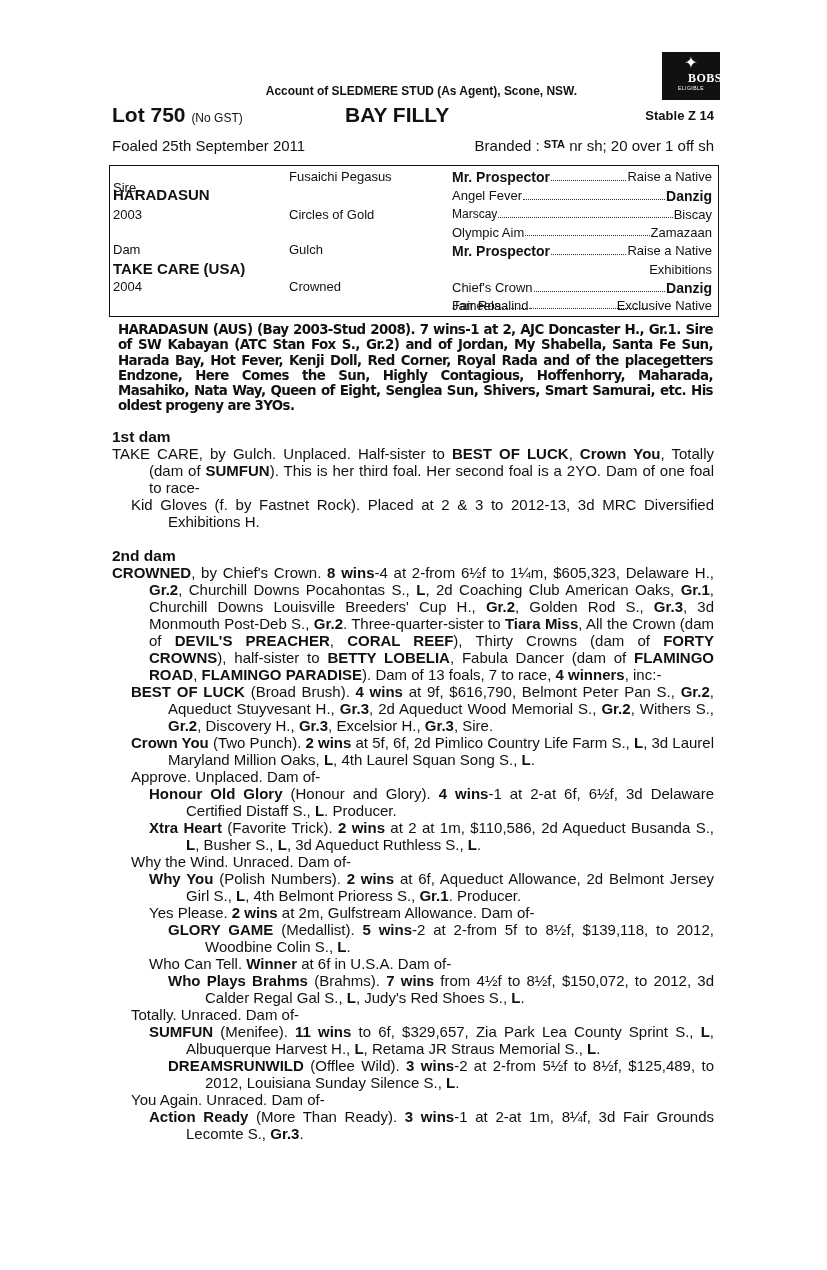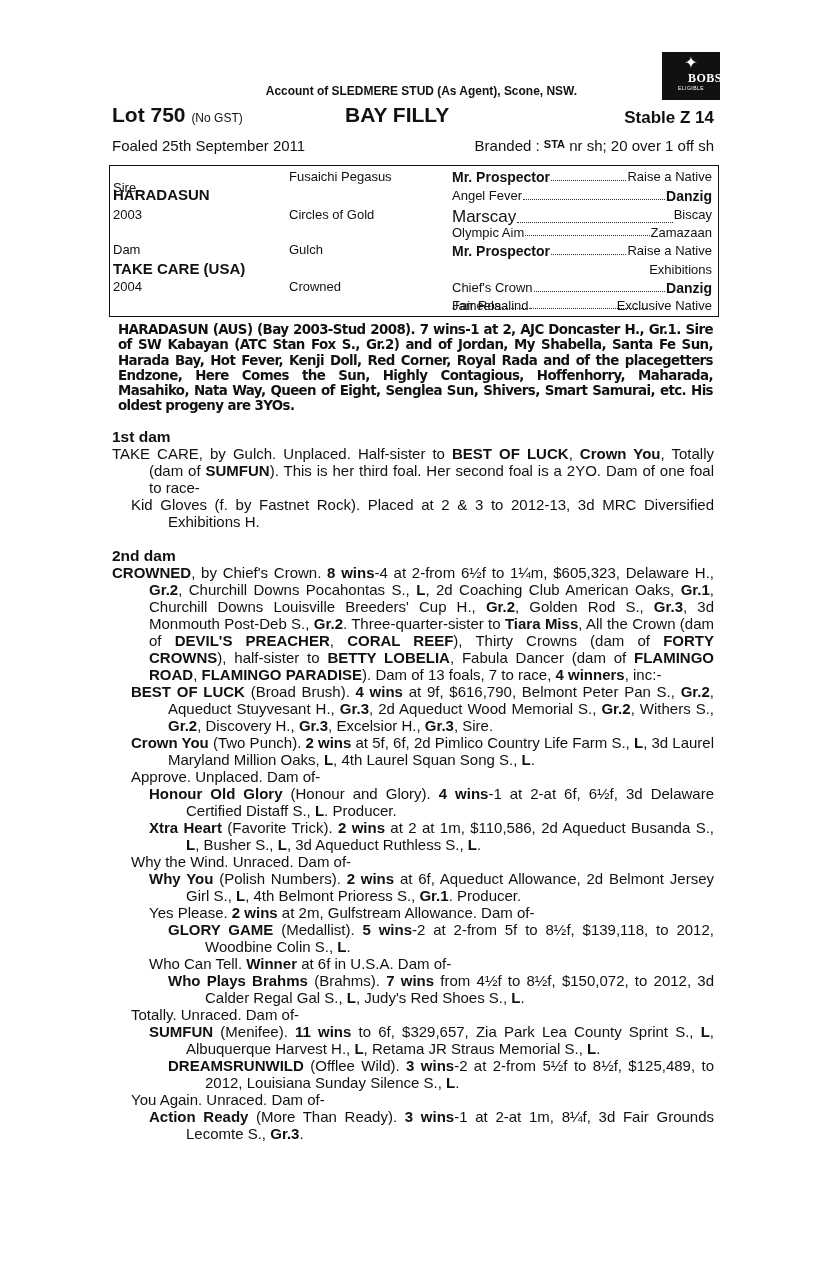--- a/index.html
+++ b/index.html
@@ -6,21 +6,21 @@
   body { width: 827px; height: 1270px; position: relative; font-family: "Liberation Sans", sans-serif; color: #111; overflow: hidden; }
   .logo { position: absolute; left: 662px; top: 52px; width: 58px; height: 48px; background: #111; color: #fff; text-align: center; }
   .logo .bird { font-size: 16px; line-height: 18px; margin-top: 2px; }
   .logo .bobs { font-family: "Liberation Serif", serif; font-size: 12px; font-weight: bold; line-height: 13px; letter-spacing: 0.5px; padding-left: 26px; }
   .logo .elig { font-size: 5px; line-height: 7px; letter-spacing: 0.5px; }
   .account { position: absolute; top: 83px; left: 112px; width: 465px; text-align: right; font-size: 13px; font-weight: bold; transform: scaleX(0.92); transform-origin: right; }
   .lotline { position: absolute; top: 103px; left: 112px; width: 602px; height: 26px; }
   .lot { position: absolute; left: 0; top: 0; font-size: 21px; font-weight: bold; }
   .lot small { font-size: 12px; font-weight: normal; }
   .sex { position: absolute; left: 233px; top: 0; font-size: 21px; font-weight: bold; }
-  .stable { position: absolute; right: 0; top: 5px; font-size: 17px; font-weight: bold; }
+  .stable { position: absolute; right: 0; top: 5px; font-size: 13px; font-weight: bold; }
   .foaled { position: absolute; top: 137px; left: 112px; font-size: 15px; }
   .branded { position: absolute; top: 137px; right: 113px; font-size: 15px; }
   .brand-mark { font-size: 11px; font-weight: bold; vertical-align: 3px; }
   .ped { position: absolute; top: 165px; left: 109px; width: 608px; height: 150px; border: 1.5px solid #111; }
   .ped .cell { position: absolute; font-size: 13px; white-space: nowrap; }
   .ped .big { font-size: 15px; font-weight: bold; }
   .ped .bold { font-weight: bold; }
   .gg { position: absolute; left: 342px; width: 260px; font-size: 13px; display: flex; white-space: nowrap; }
   .gg .dots { flex: 1; border-bottom: 1px dotted #333; margin: 0 1px 4px 1px; }
   .sireinfo { position: absolute; top: 322px; left: 118px; width: 595px; font-size: 13.4px; font-weight: bold; line-height: 15.3px; text-align: justify; font-family: "DejaVu Sans", sans-serif; letter-spacing: -0.6px; }
@@ -76,21 +76,21 @@
         <span class="bold" style="font-size: 14px;">Mr. Prospector</span>
         <span class="dots"></span>
         <span style="font-size: 13px;">Raise a Native</span>
       </div>
       <div class="gg" style="top: 22px;">
         <span style="font-size: 13px;">Angel Fever</span>
         <span class="dots"></span>
         <span class="bold" style="font-size: 14px;">Danzig</span>
       </div>
       <div class="gg" style="top: 41px;">
-        <span style="font-size: 17px;">Marscay</span>
+        <span style="font-size: 12px;">Marscay</span>
         <span class="dots"></span>
         <span style="font-size: 13px;">Biscay</span>
       </div>
       <div class="gg" style="top: 59px;">
         <span style="font-size: 13px;">Olympic Aim</span>
         <span class="dots"></span>
         <span style="font-size: 13px;">Zamazaan</span>
       </div>
       <div class="gg" style="top: 77px;">
         <span class="bold" style="font-size: 14px;">Mr. Prospector</span>

